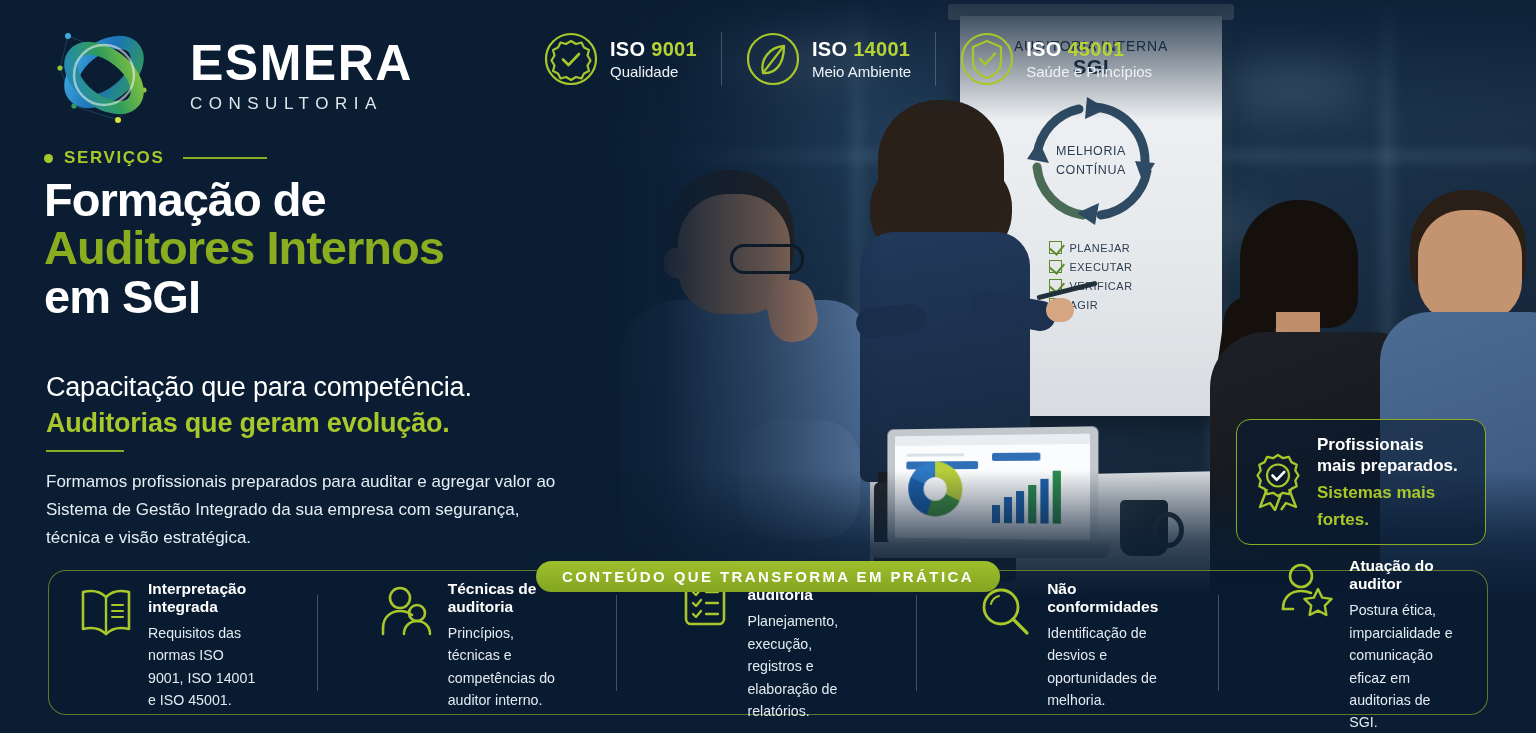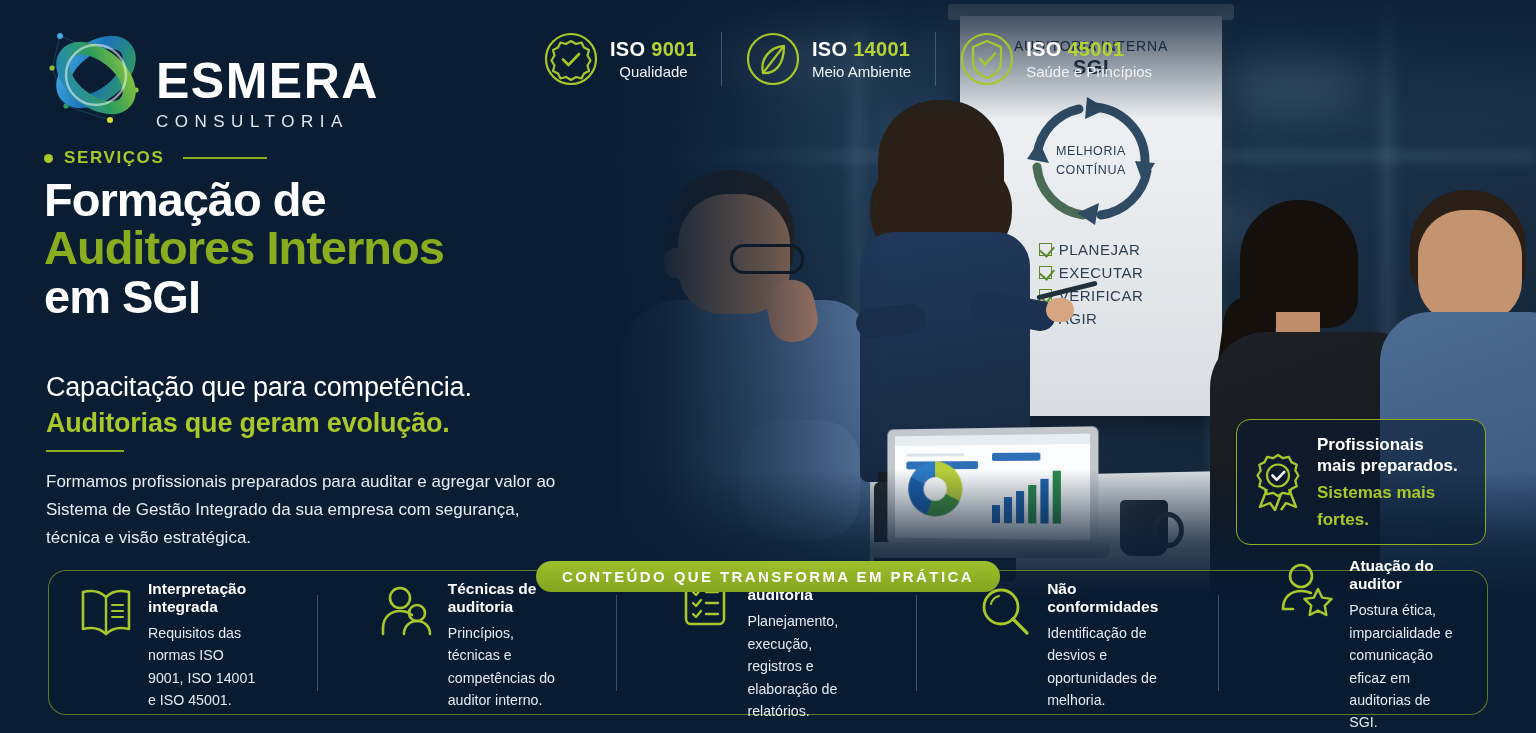--- a/index.html
+++ b/index.html
@@ -75,21 +75,21 @@
   .flip-t2 { font-size:20px; font-weight:700; color:#223449; margin-top:2px; letter-spacing:.5px; }
   .cycle { position:relative; width:140px; height:136px; margin:14px auto 0; }
   .cycle-mid { position:absolute; inset:0; display:flex; flex-direction:column;
     align-items:center; justify-content:center; font-size:12.5px; color:#2b3e52;
     letter-spacing:.6px; line-height:1.5; }
   .flip-list { margin-top:12px; display:inline-block; text-align:left; }
   .flip-li { display:flex; align-items:center; gap:7px; margin-bottom:6px; }
   .flip-cb { width:13px; height:13px; border:1.6px solid #5c8a2a; position:relative; flex:0 0 auto; }
   .flip-cb::after{ content:""; position:absolute; left:2px; top:-1px; width:8px; height:11px;
     border-right:2px solid #5c8a2a; border-bottom:2px solid #5c8a2a; transform:rotate(40deg);}
-  .flip-lt { font-size:15px; color:#2c3e51; letter-spacing:.5px; }
+  .flip-lt { font-size:11px; color:#2c3e51; letter-spacing:.5px; }
 
   
   .woman { position:absolute; left:330px; top:100px; width:210px; height:470px; }
   .w-hair { position:absolute; left:28px; top:0; width:126px; height:150px;
     background:#2a2018; border-radius:60px 60px 52px 52px; }
   .w-hair2 { position:absolute; left:20px; top:52px; width:142px; height:120px;
     background:#2b2119; border-radius:46% 46% 50% 50%; }
   .w-face { position:absolute; left:52px; top:32px; width:78px; height:98px;
     background:#d6a582; border-radius:38px 38px 36px 36px; }
   .w-neck { position:absolute; left:72px; top:112px; width:38px; height:36px; background:#c79470; }
@@ -159,32 +159,32 @@
   .lp-base { position:absolute; left:0; bottom:0; width:240px; height:16px;
     background:linear-gradient(to bottom,#b7bec4,#8e979e); border-radius:4px 4px 8px 8px; }
 
   
   .mug { position:absolute; left:600px; bottom:44px; width:48px; height:56px;
     background:linear-gradient(to right,#2b3540,#1b2530); border-radius:5px 5px 12px 12px; }
   .mug::after{content:"";position:absolute;right:-16px;top:12px;width:22px;height:26px;
     border:5px solid #26303a;border-radius:50%;}
 
   
-  .logo-wrap { position:absolute; left:40px; top:20px; display:flex; align-items:flex-end; gap:4px; }
+  .logo-wrap { position:absolute; left:48px; top:20px; display:flex; align-items:center; gap:30px; }
   .logo-mark { width:112px; height:112px; flex:0 0 auto; }
   .logo-text .brand { font-size:50px; font-weight:700; color:#fff; letter-spacing:1.5px; line-height:1; }
   .logo-text .sub { font-size:17px; color:#dfe6ec; letter-spacing:6.5px; margin-top:6px; }
 
   
   .iso-row { position:absolute; left:520px; top:32px; display:flex; align-items:center; }
   .iso { display:flex; align-items:center; gap:12px; padding:0 24px; }
   .iso-ic { width:54px; height:54px; flex:0 0 auto; }
   .iso-t1 { font-size:20px; font-weight:700; color:#fff; letter-spacing:.3px; line-height:1.15; }
   .iso-t1 .num { color:#b5d334; }
-  .iso-t2 { font-size:15px; color:#eef3f7; margin-top:2px;text-align:center; }
+  .iso-t2 { font-size:15px; color:#eef3f7; margin-top:2px; }
   .iso-div { width:1px; height:54px; background:rgba(190,210,225,.28); }
 
   
   .eyebrow { position:absolute; left:44px; top:148px; display:flex; align-items:center; gap:11px; }
   .eyebrow .dot { width:9px; height:9px; border-radius:50%; background:#a8c72b; }
   .eyebrow .lbl { font-size:17px; font-weight:700; color:#a8c72b; letter-spacing:1.6px; }
   .eyebrow .rule { width:84px; height:2px; background:#8aad1f; margin-left:8px; }
 
   h1.headline {
     position:absolute; left:44px; top:176px; width:600px;

